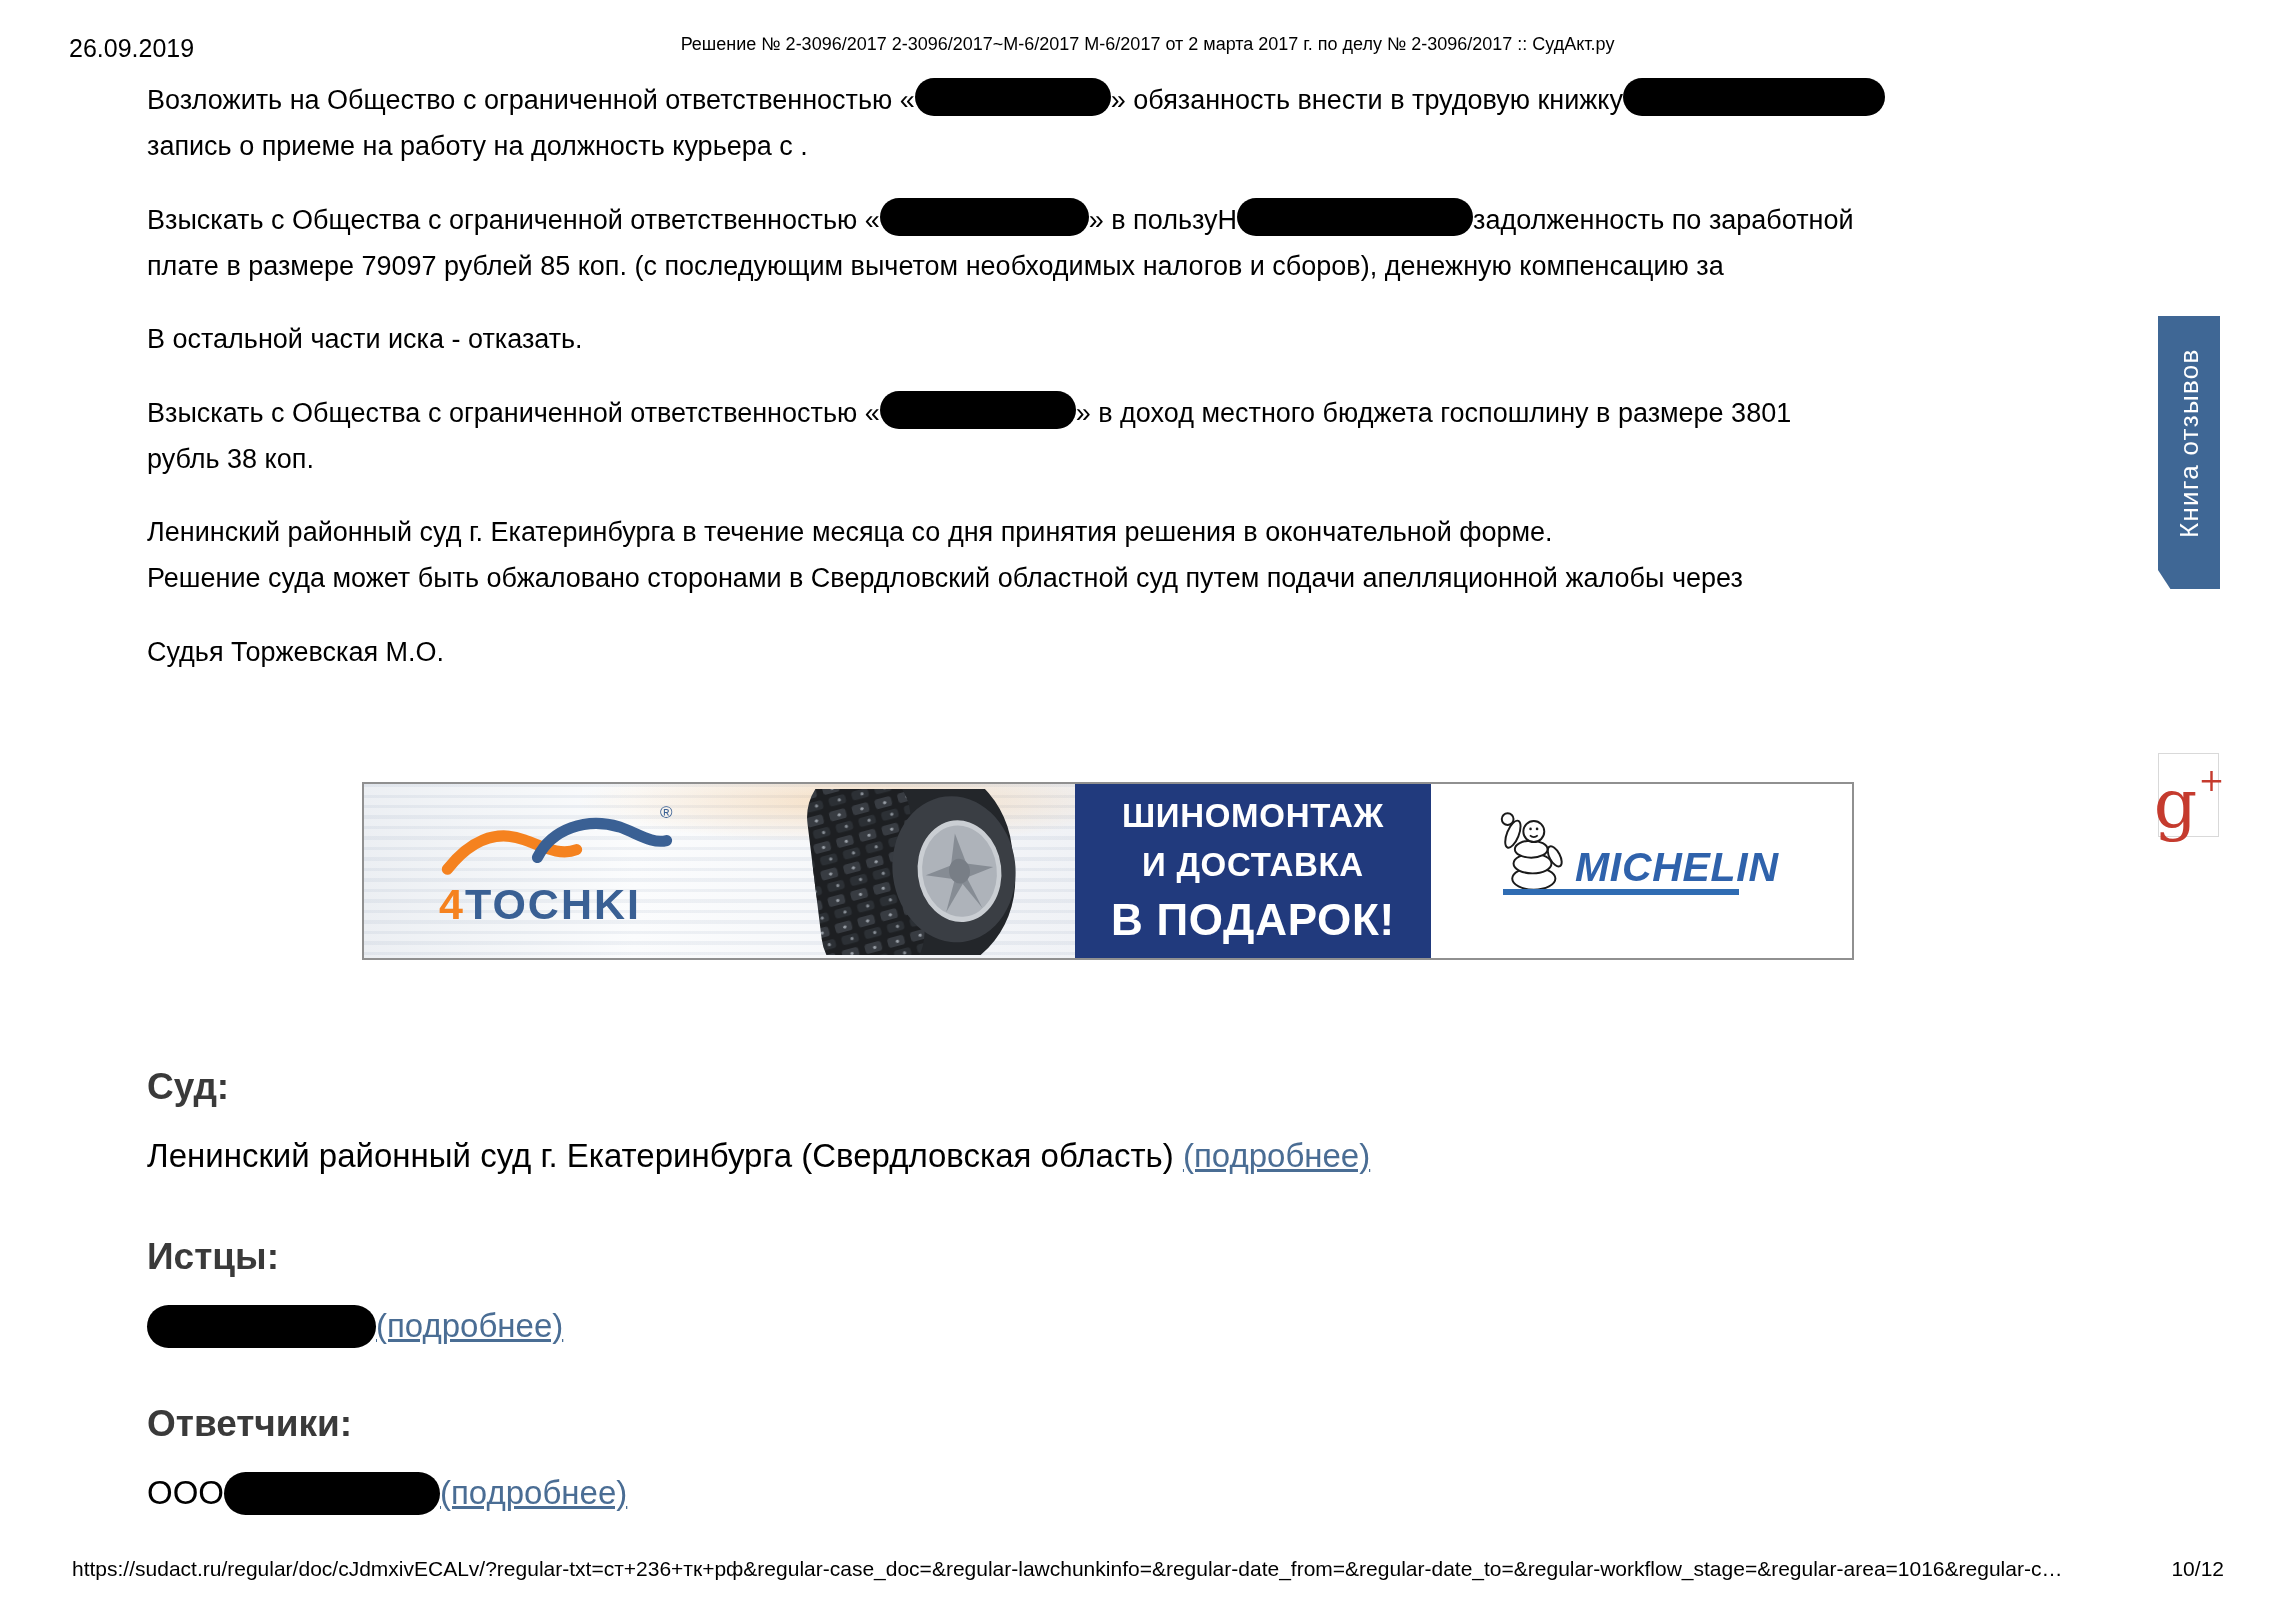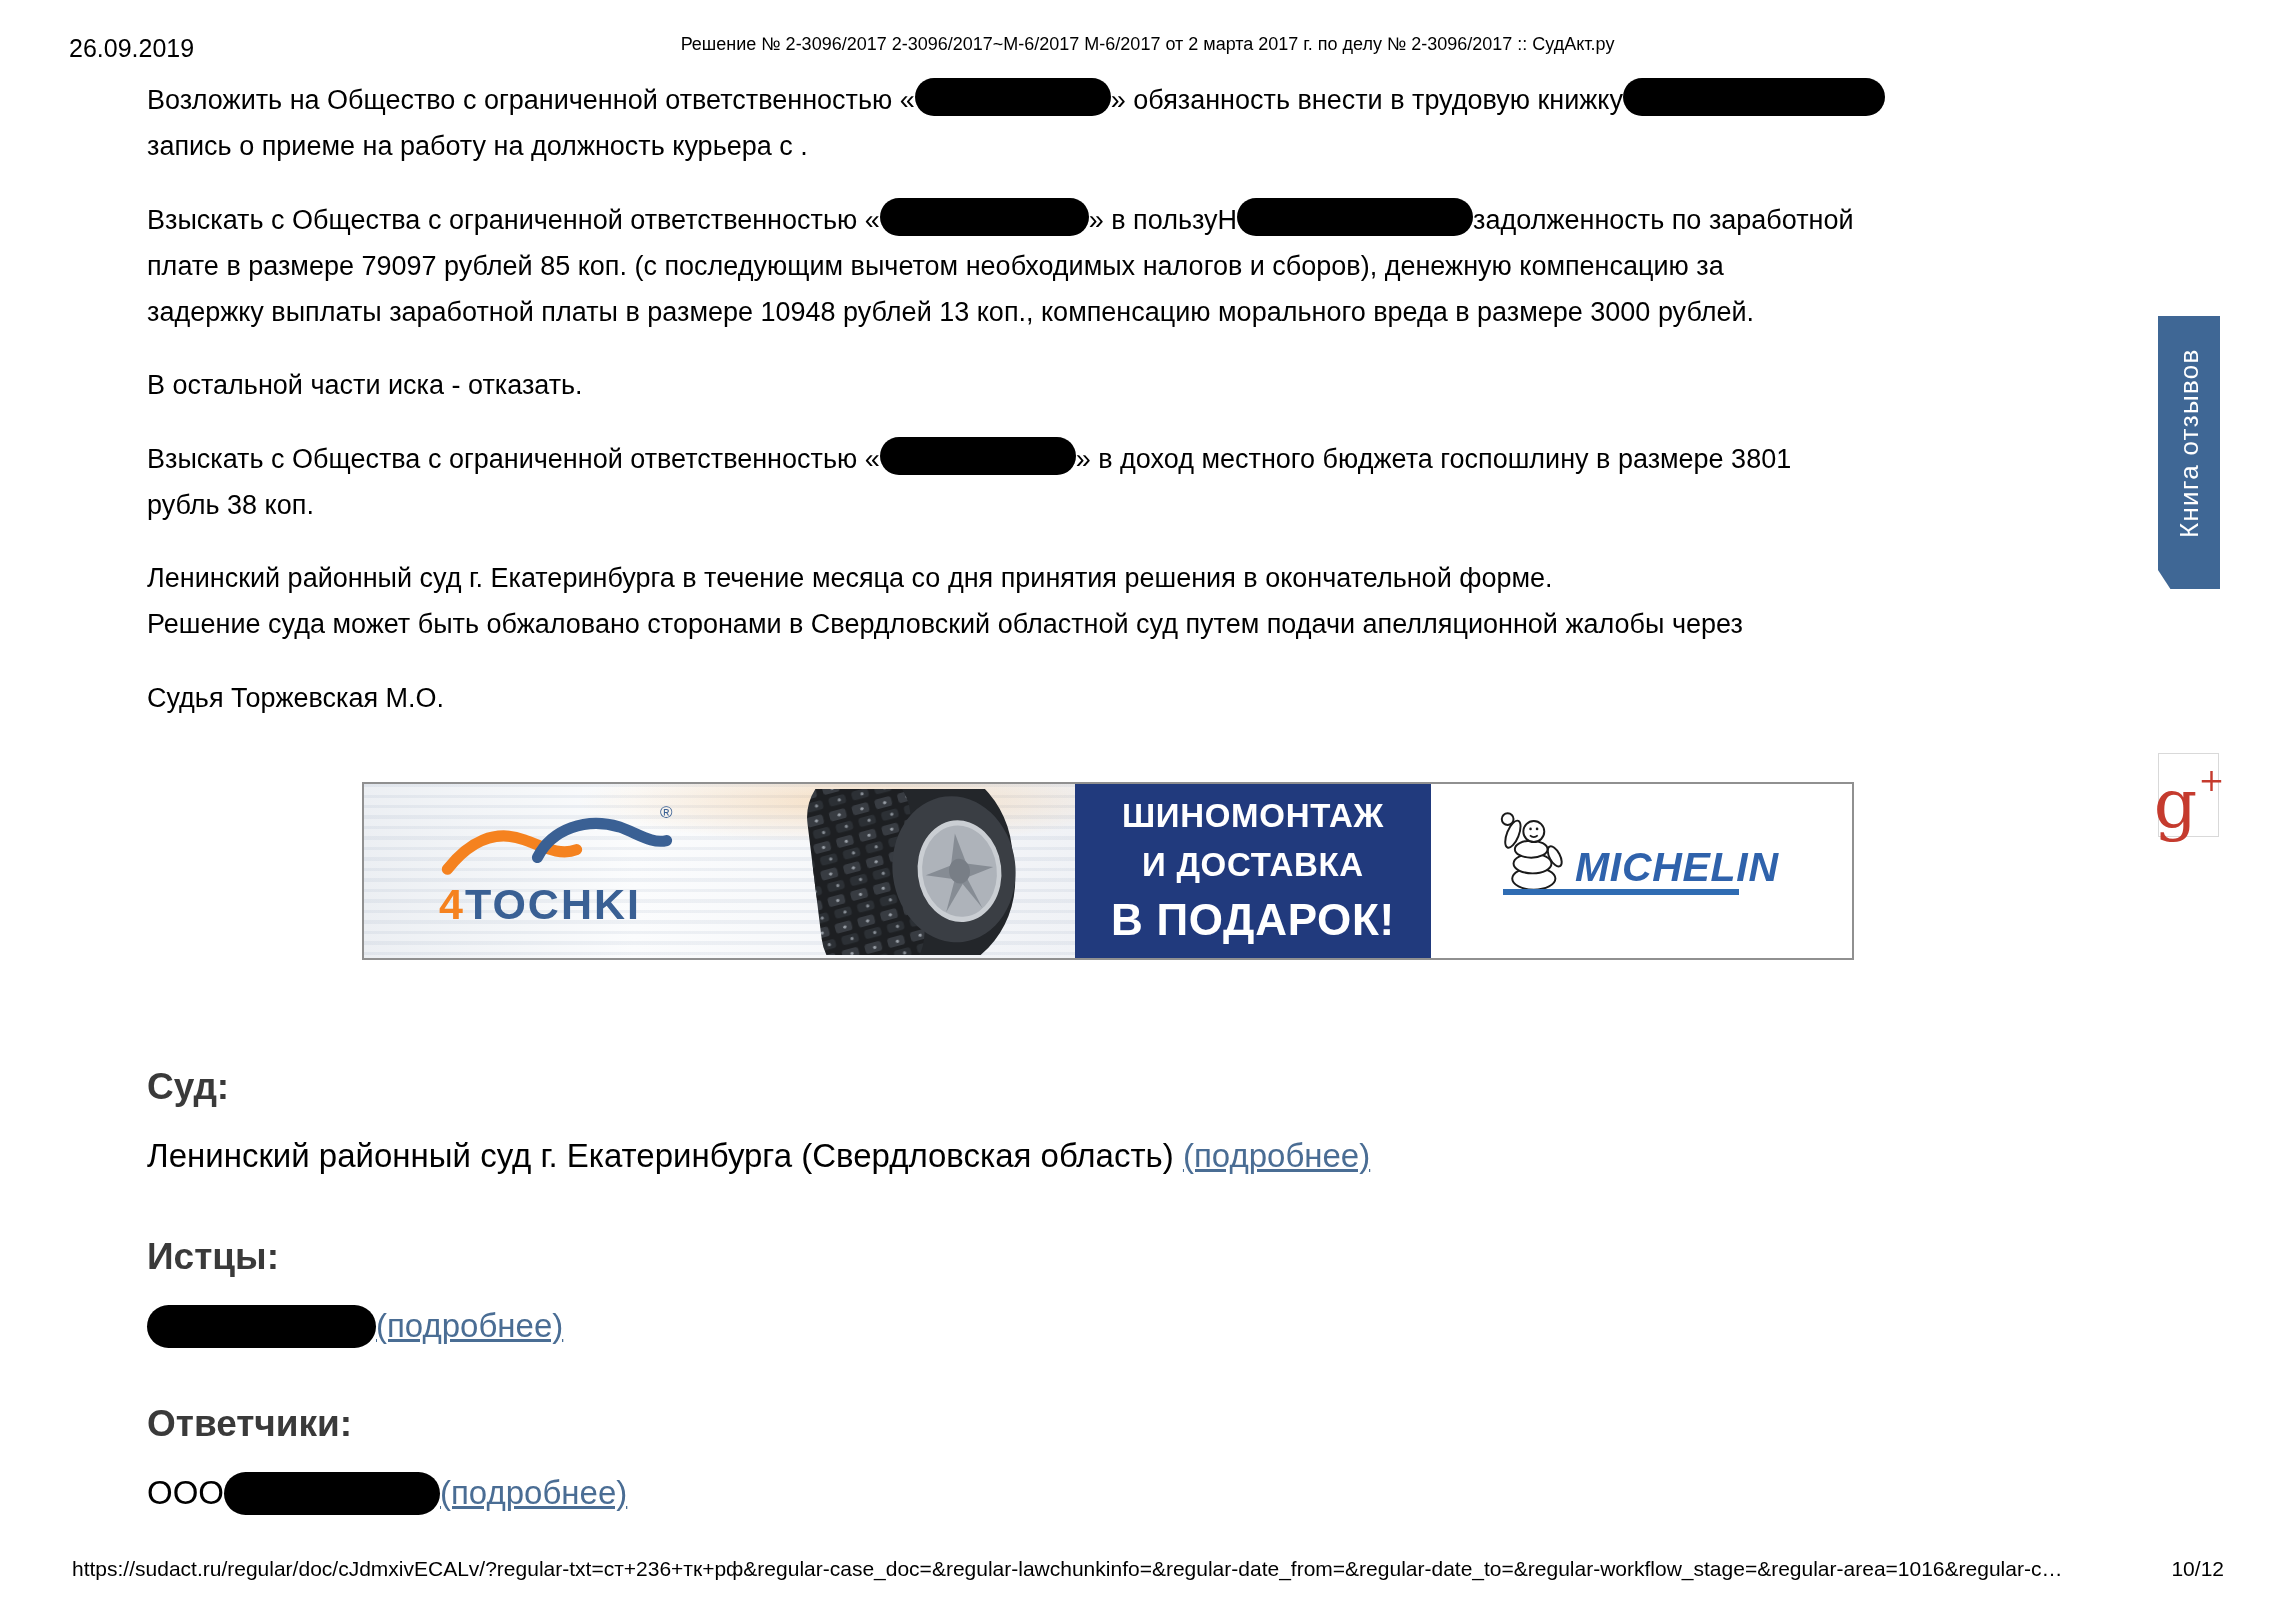--- a/index.html
+++ b/index.html
@@ -70,21 +70,20 @@
 </div>
 
 <div class="doc-flow">
     <p class="doc-para">
       <span class="doc-line"><span>Возложить на Общество с ограниченной ответственностью «</span><span class="redact" style="width: 196px;"></span><span>» обязанность внести в трудовую книжку</span><span class="redact" style="width: 262px;"></span></span>
       <span class="doc-line"><span>запись о приеме на работу на должность курьера с .</span></span>
     </p>
     <p class="doc-para">
       <span class="doc-line"><span>Взыскать с Общества с ограниченной ответственностью «</span><span class="redact" style="width: 209px;"></span><span>» в пользуН</span><span class="redact" style="width: 236px;"></span><span>задолженность по заработной</span></span>
       <span class="doc-line"><span>плате в размере 79097 рублей 85 коп. (с последующим вычетом необходимых налогов и сборов), денежную компенсацию за</span></span>
-      <span class="doc-line"><span>задержку выплаты заработной платы в размере 10948 рублей 13 коп., компенсацию морального вреда в размере 3000 рублей.</span></span>
     </p>
     <p class="doc-para">
       <span class="doc-line"><span>В остальной части иска - отказать.</span></span>
     </p>
     <p class="doc-para">
       <span class="doc-line"><span>Взыскать с Общества с ограниченной ответственностью «</span><span class="redact" style="width: 196px;"></span><span>» в доход местного бюджета госпошлину в размере 3801</span></span>
       <span class="doc-line"><span>рубль 38 коп.</span></span>
     </p>
     <p class="doc-para">
       <span class="doc-line"><span>Ленинский районный суд г. Екатеринбурга в течение месяца со дня принятия решения в окончательной форме.</span></span>

